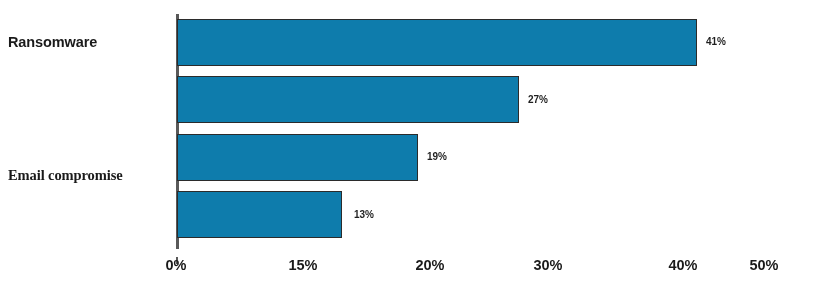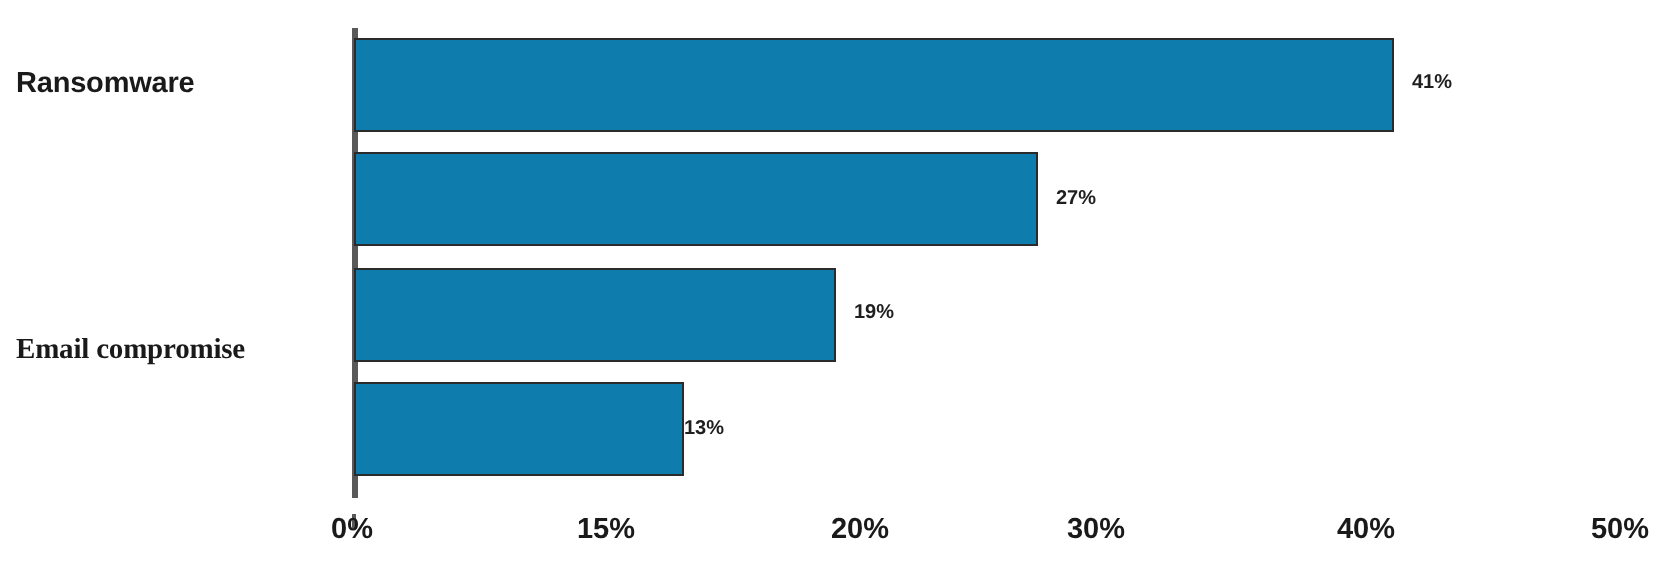--- a/index.html
+++ b/index.html
@@ -101,25 +101,25 @@
     <div id="axis-line"></div>
 
     <div class="bar" style="left:1px; top:5px;   width:520px;"></div>
     <div class="bar" style="left:1px; top:62px;  width:342px;"></div>
     <div class="bar" style="left:1px; top:120px; width:241px;"></div>
     <div class="bar" style="left:1px; top:177px; width:165px;"></div>
 
     <div class="bar-value" style="left:530px; top:23px;">41%</div>
     <div class="bar-value" style="left:352px; top:81px;">27%</div>
     <div class="bar-value" style="left:251px; top:138px;">19%</div>
-    <div class="bar-value" style="left:166px; top:196px;">13%</div>
+    <div class="bar-value" style="left:178px; top:196px;">13%</div>
 
     <div class="tick-mark" style="left:0px;"></div>
   </div>
 
   <div class="tick-label" style="left:176px;">0%</div>
   <div class="tick-label" style="left:303px;">15%</div>
   <div class="tick-label" style="left:430px;">20%</div>
   <div class="tick-label" style="left:548px;">30%</div>
   <div class="tick-label" style="left:683px;">40%</div>
-  <div class="tick-label" style="left:810px;">50%</div>
+  <div class="tick-label" style="left:764px;">50%</div>
 
 </div>
 
 </body></html>

